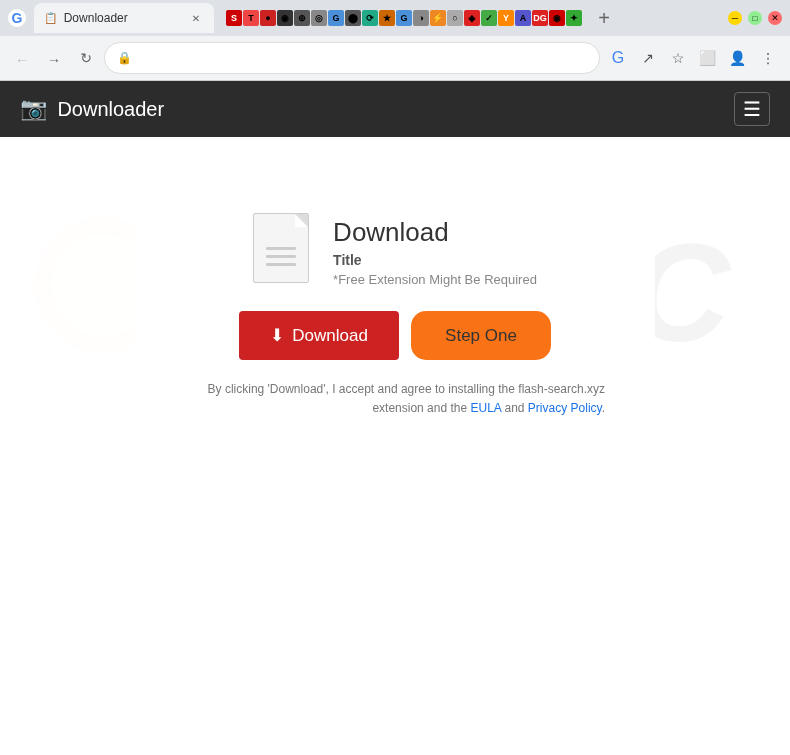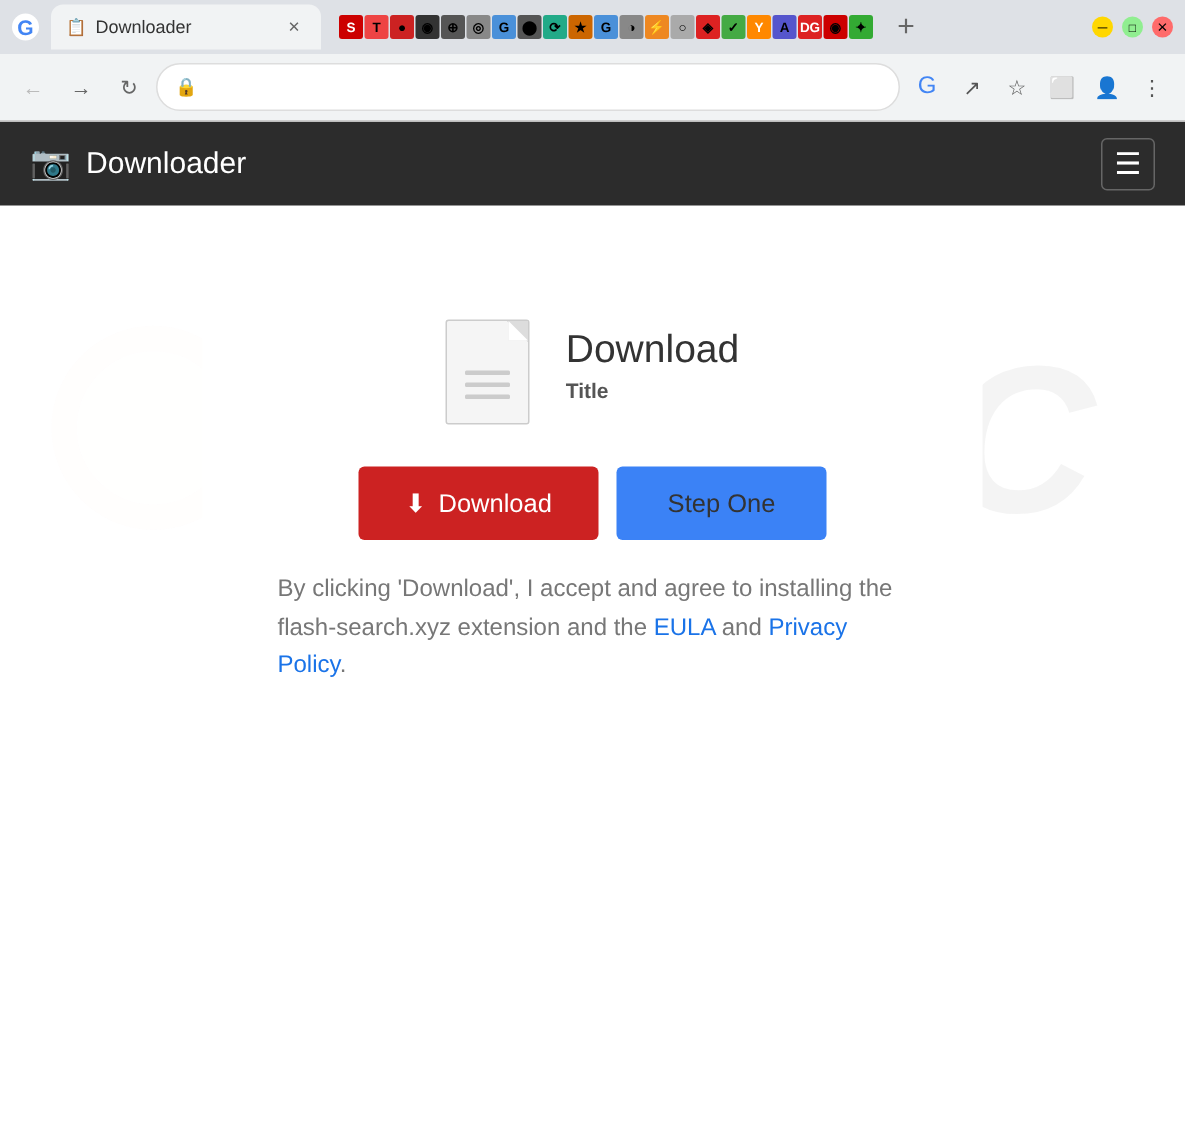--- a/index.html
+++ b/index.html
@@ -366,34 +366,34 @@
       font-weight: 500;
       cursor: pointer;
       display: flex;
       align-items: center;
       gap: 8px;
       min-width: 160px;
       justify-content: center;
     }
 
     .btn-step-one {
-      background: #3b82f6;
+      background: #f97316;
       color: #333;
       border: none;
-      border-radius: 4px;
+      border-radius: 15px;
       padding: 14px 30px;
       font-size: 17px;
       cursor: pointer;
       min-width: 140px;
     }
 
     .disclaimer {
-      font-size: 16px;
+      font-size: 12px;
       color: #777;
-      text-align: left;
+      text-align: right;
       max-width: 420px;
       line-height: 1.6;
     }
 
     .disclaimer a {
       color: #1a73e8;
       text-decoration: none;
     }
 
     
@@ -522,20 +522,21 @@
               <div class="file-line"></div>
               <div class="file-line"></div>
               <div class="file-line"></div>
             </div>
           </div>
         </div>
 
         <div class="card-info">
           <div class="card-title-main">Download</div>
           <div class="card-subtitle">Title</div>
+          <div class="card-note">*Free Extension Might Be Required</div>
         </div>
       </div>
 
       <div class="buttons-row">
         <button class="btn-download">
           <span>⬇</span>
           <span>Download</span>
         </button>
         <button class="btn-step-one">
           <span>Step One</span>

